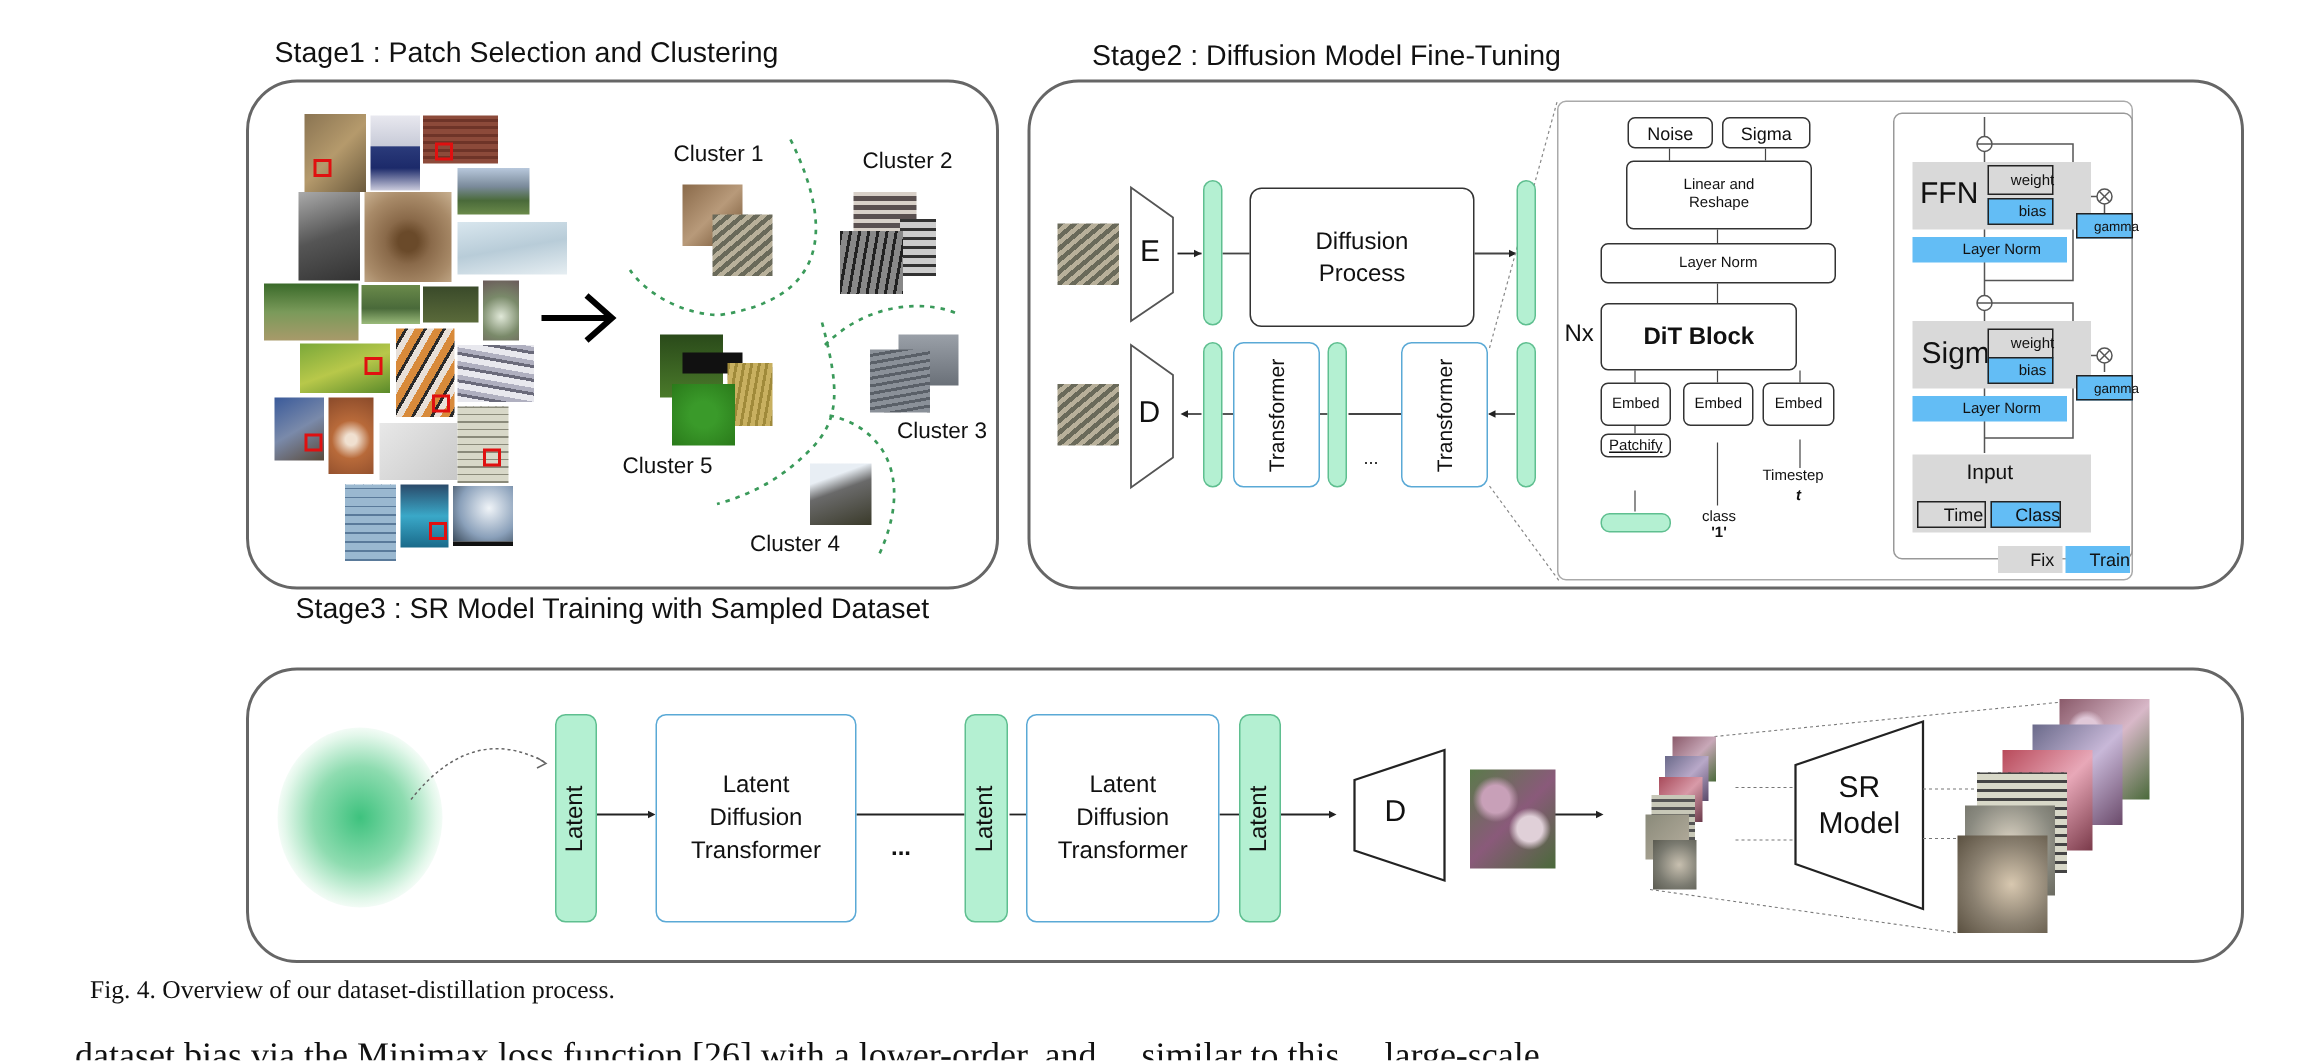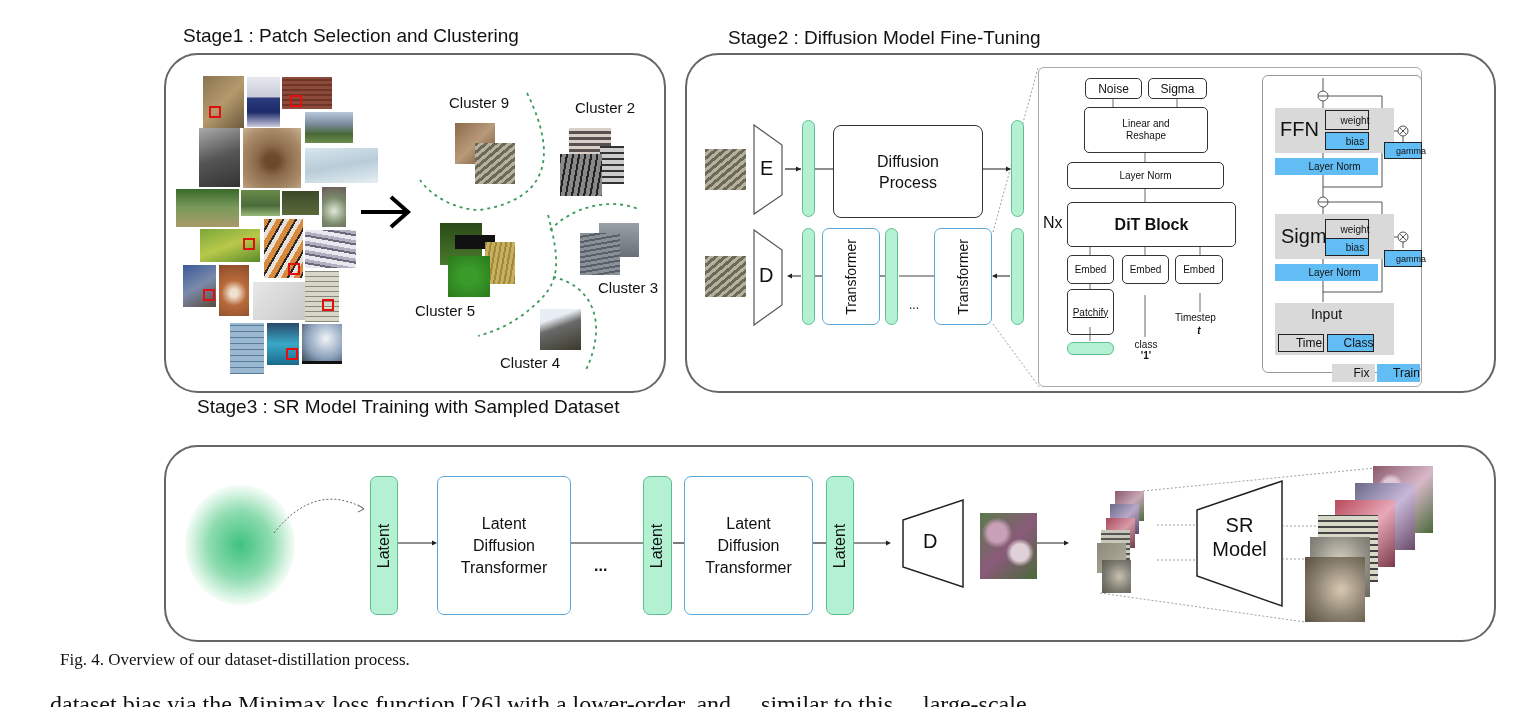--- a/index.html
+++ b/index.html
@@ -82,21 +82,21 @@
 <div class="img" style="left:600px;top:146px;width:24px;height:38px;background:repeating-linear-gradient(0deg,#333 0 2px,#ccc 2px 6px);"></div>
 <div class="img" style="left:560px;top:154px;width:42px;height:42px;background:repeating-linear-gradient(100deg,#222 0 2px,#888 2px 6px);"></div>
 <div class="img" style="left:599px;top:223px;width:40px;height:34px;background:linear-gradient(180deg,#9aa0a8,#6a7078);"></div>
 <div class="img" style="left:580px;top:233px;width:40px;height:42px;background:repeating-linear-gradient(170deg,#8a9098 0 3px,#5a6068 3px 5px);"></div>
 <div class="img" style="left:540px;top:309px;width:41px;height:41px;background:linear-gradient(160deg,#e8eef4 0 25%,#6a6a6a 45%,#3a3a2a);"></div>
 <div class="img" style="left:440px;top:223px;width:42px;height:42px;background:linear-gradient(180deg,#2a4a1a,#4a7a2a);"></div>
 <div class="img" style="left:455px;top:235px;width:40px;height:14px;background:#111;"></div>
 <div class="img" style="left:485px;top:242px;width:30px;height:42px;background:repeating-linear-gradient(100deg,#a08a3a 0 2px,#c8b060 2px 5px);"></div>
 <div class="img" style="left:448px;top:256px;width:42px;height:41px;background:radial-gradient(#3a9a2a 30%,#2a7a1a);"></div>
 
-<div class="clabel" style="left:449px;top:94px;">Cluster 9</div>
+<div class="clabel" style="left:449px;top:94px;">Cluster 1</div>
 <div class="clabel" style="left:575px;top:99px;">Cluster 2</div>
 <div class="clabel" style="left:598px;top:279px;">Cluster 3</div>
 <div class="clabel" style="left:500px;top:354px;">Cluster 4</div>
 <div class="clabel" style="left:415px;top:302px;">Cluster 5</div>
 
 <div class="abs stage-title" style="left:728px;top:27px;"><b>Stage2</b><span> : Diffusion Model Fine-Tuning</span></div>
 <div class="panel" style="left:685px;top:53px;width:811px;height:340px;"></div>
 
 <div class="img" style="left:705px;top:149px;width:41px;height:41px;background:repeating-linear-gradient(140deg,#6a6a5a 0 3px,#b8b09a 3px 6px);"></div>
 <div class="img" style="left:705px;top:256px;width:41px;height:41px;background:repeating-linear-gradient(140deg,#6a6a5a 0 3px,#b8b09a 3px 6px);"></div>
@@ -143,25 +143,25 @@
 <div class="abs" style="left:909px;top:298px;font-size:12px;">...</div>
 
 <div class="abs" style="left:1038px;top:67px;width:384px;height:320px;border:1px solid #aaa;border-radius:6px;background:#fff;box-sizing:border-box;"></div>
 
 <div class="box" style="left:1085px;top:78px;width:57px;height:21px;font-size:12px;border-radius:5px;">Noise</div>
 <div class="box" style="left:1148px;top:78px;width:59px;height:21px;font-size:12px;border-radius:5px;">Sigma</div>
 <div class="box" style="left:1084px;top:107px;width:124px;height:46px;font-size:10px;white-space:pre-line;line-height:12px;border-radius:5px;">Linear and
 Reshape</div>
 <div class="box" style="left:1067px;top:162px;width:157px;height:27px;font-size:10px;border-radius:5px;">Layer Norm</div>
 <div class="abs" style="left:1043px;top:214px;font-size:16px;">Nx</div>
-<div class="box" style="left:1067px;top:202px;width:169px;height:45px;font-size:16px;font-weight:bold;border-radius:5px;">DiT Block</div>
+<div class="box" style="left:1067px;top:202px;width:131px;height:45px;font-size:16px;font-weight:bold;border-radius:5px;">DiT Block</div>
 <div class="box" style="left:1067px;top:255px;width:47px;height:29px;font-size:10px;border-radius:5px;">Embed</div>
 <div class="box" style="left:1122px;top:255px;width:47px;height:29px;font-size:10px;border-radius:5px;">Embed</div>
 <div class="box" style="left:1175px;top:255px;width:48px;height:29px;font-size:10px;border-radius:5px;">Embed</div>
-<div class="box" style="left:1067px;top:289px;width:47px;height:46px;font-size:10px;border-radius:5px;text-decoration:underline;">Patchify</div>
+<div class="box" style="left:1067px;top:289px;width:47px;height:16px;font-size:10px;border-radius:5px;text-decoration:underline;">Patchify</div>
 <div class="latent" style="left:1067px;top:342px;width:47px;height:13px;border-radius:6px;"></div>
 <div class="abs small" style="left:1131px;top:339px;width:30px;text-align:center;">class</div>
 <div class="abs small" style="left:1131px;top:350px;width:30px;text-align:center;font-weight:bold;">'1'</div>
 <div class="abs small" style="left:1175px;top:312px;width:48px;">Timestep</div>
 <div class="abs small" style="left:1175px;top:325px;width:48px;text-align:center;font-weight:bold;font-style:italic;">t</div>
 
 <svg width="1536" height="707">
   <line x1="1113" y1="99" x2="1113" y2="107" stroke="#444" stroke-width="0.8"></line>
   <line x1="1177" y1="99" x2="1177" y2="107" stroke="#444" stroke-width="0.8"></line>
   <line x1="1145" y1="153" x2="1145" y2="162" stroke="#444" stroke-width="0.8"></line>

